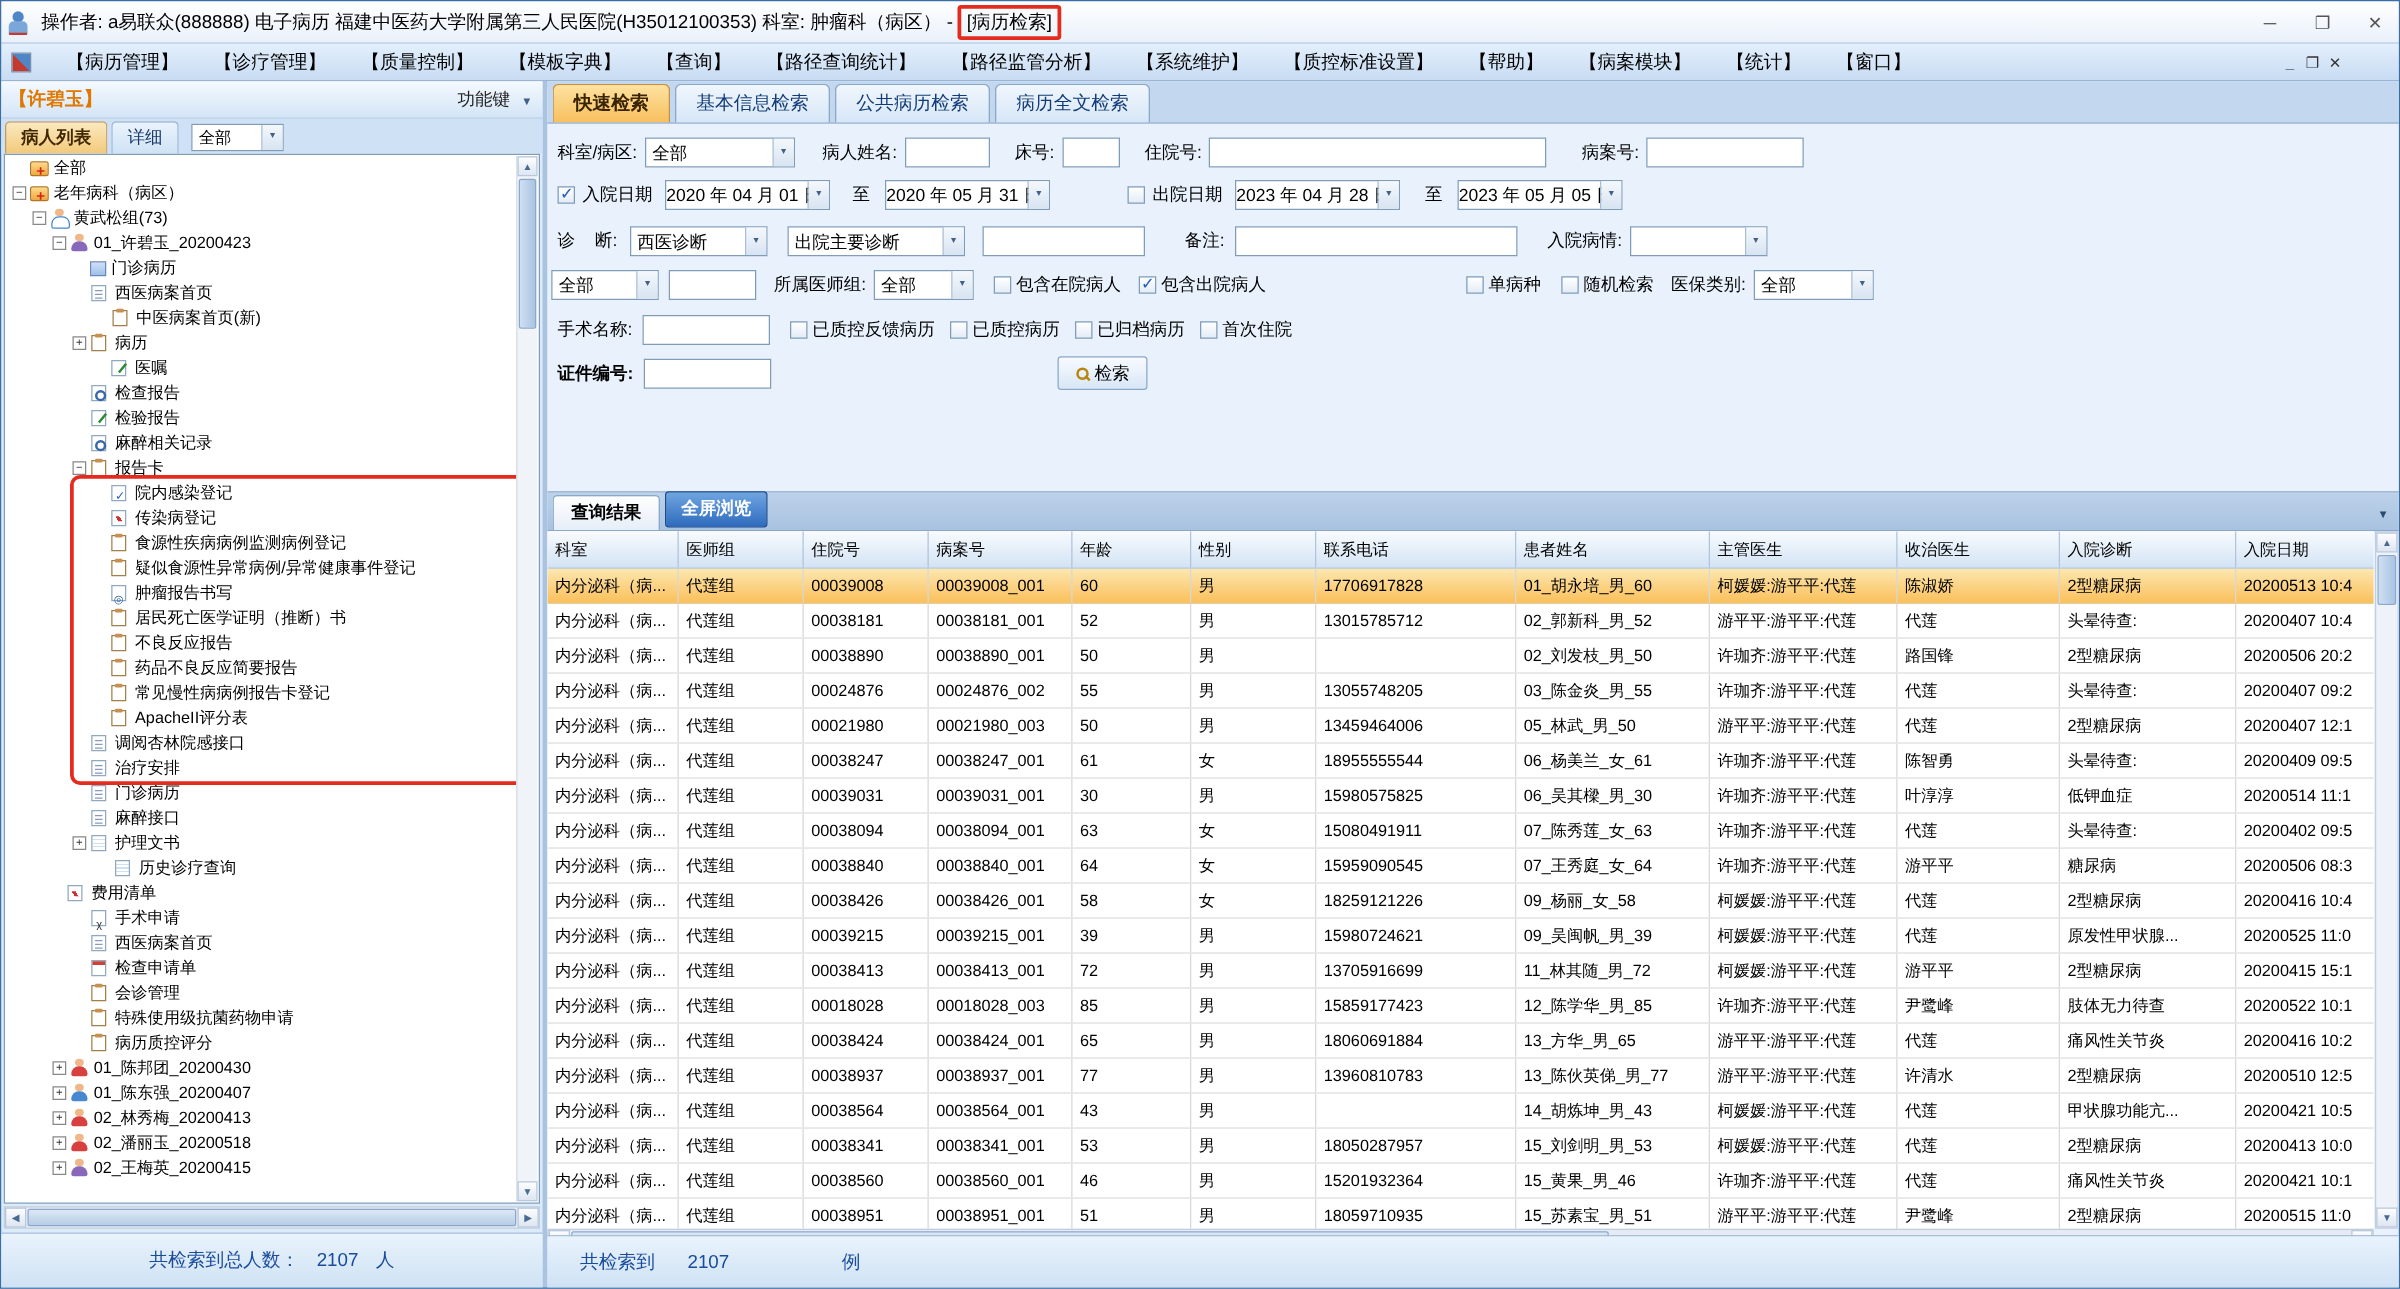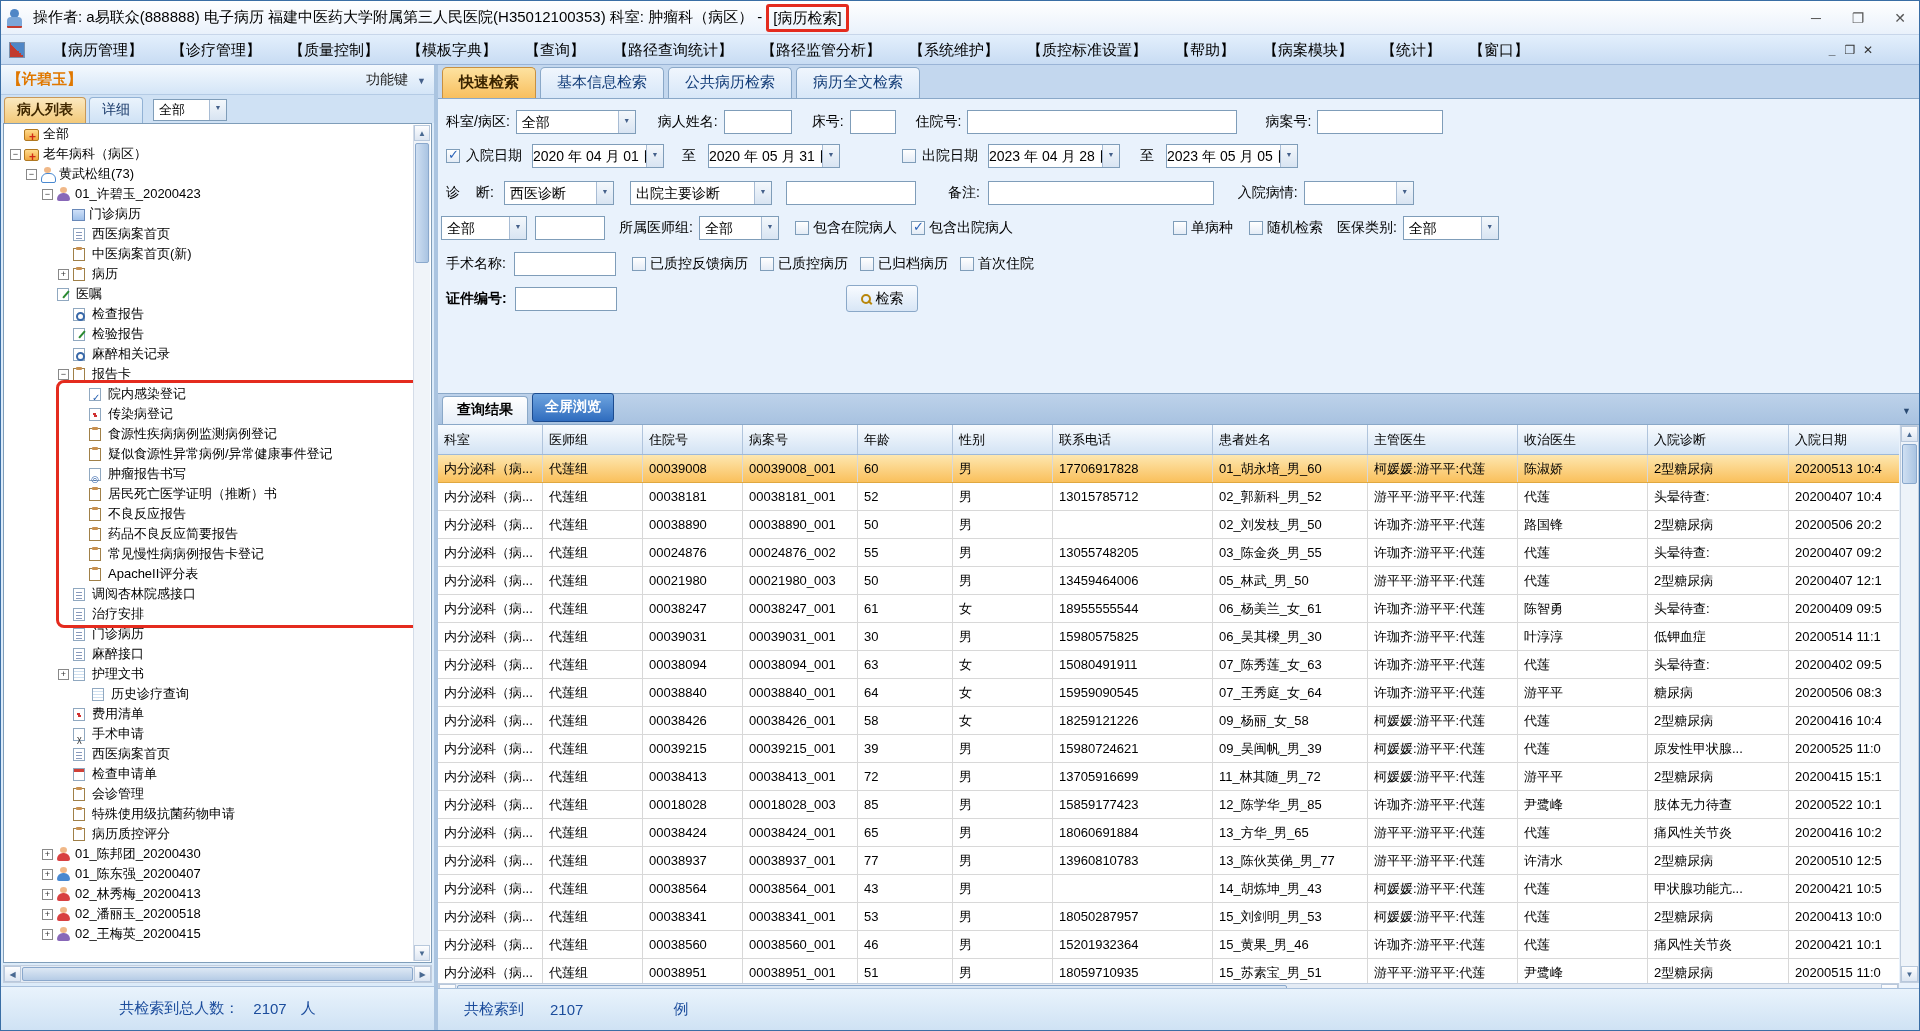--- a/index.html
+++ b/index.html
@@ -234,31 +234,31 @@
         <div class="trow" style="padding-left: 54px;">
           <span class="tsp"></span>
           <span class="ticon i-book"></span>
           <span>门诊病历</span>
         </div>
         <div class="trow" style="padding-left: 54px;">
           <span class="tsp"></span>
           <span class="ticon i-doc i-page"></span>
           <span>西医病案首页</span>
         </div>
-        <div class="trow" style="padding-left: 54px;">
+        <div class="trow" style="padding-left: 54px; margin-left: 17px;">
           <span class="tsp"></span>
           <span class="ticon i-doc i-clip"></span>
           <span>中医病案首页(新)</span>
         </div>
         <div class="trow" style="padding-left: 54px;">
           <span class="tg">+</span>
           <span class="ticon i-doc i-clip"></span>
           <span>病历</span>
         </div>
-        <div class="trow" style="padding-left: 38px;">
+        <div class="trow" style="padding-left: 70px;">
           <span class="tsp"></span>
           <span class="ticon i-doc i-pen"></span>
           <span>医嘱</span>
         </div>
         <div class="trow" style="padding-left: 54px;">
           <span class="tsp"></span>
           <span class="ticon i-doc i-mag"></span>
           <span>检查报告</span>
         </div>
         <div class="trow" style="padding-left: 54px;">
@@ -349,21 +349,21 @@
         <div class="trow" style="padding-left: 54px;">
           <span class="tg">+</span>
           <span class="ticon i-doc i-note"></span>
           <span>护理文书</span>
         </div>
         <div class="trow" style="padding-left: 73px; text-align: center;">
           <span class="tsp"></span>
           <span class="ticon i-doc i-note"></span>
           <span>历史诊疗查询</span>
         </div>
-        <div class="trow" style="padding-left: 54px;">
+        <div class="trow" style="padding-left: 35px;">
           <span class="tsp"></span>
           <span class="ticon i-doc i-chart"></span>
           <span>费用清单</span>
         </div>
         <div class="trow" style="padding-left: 54px;">
           <span class="tsp"></span>
           <span class="ticon i-doc i-scale"></span>
           <span>手术申请</span>
         </div>
         <div class="trow" style="padding-left: 54px;">

